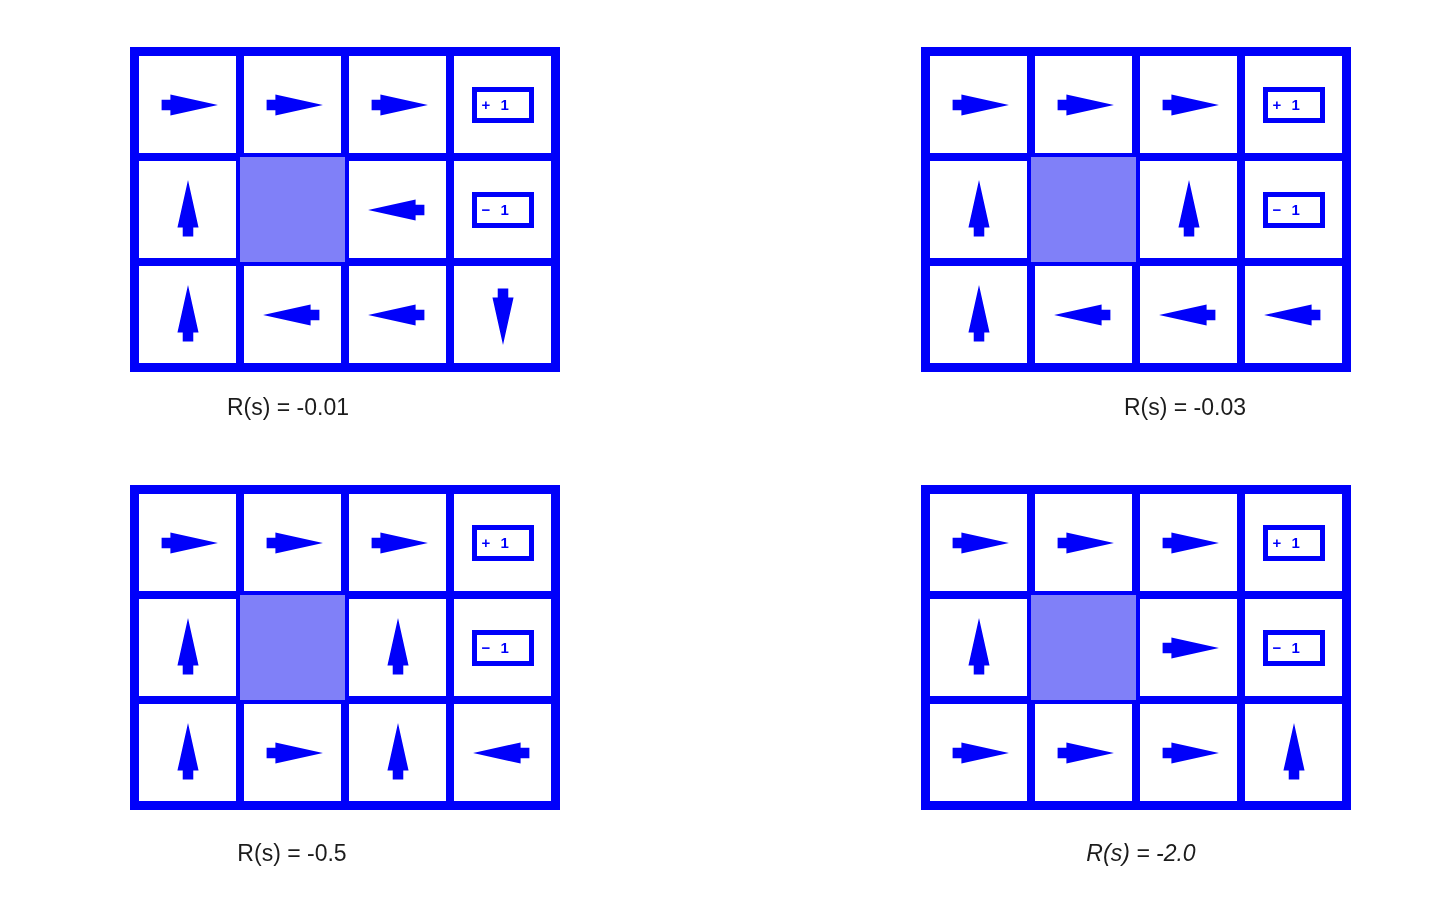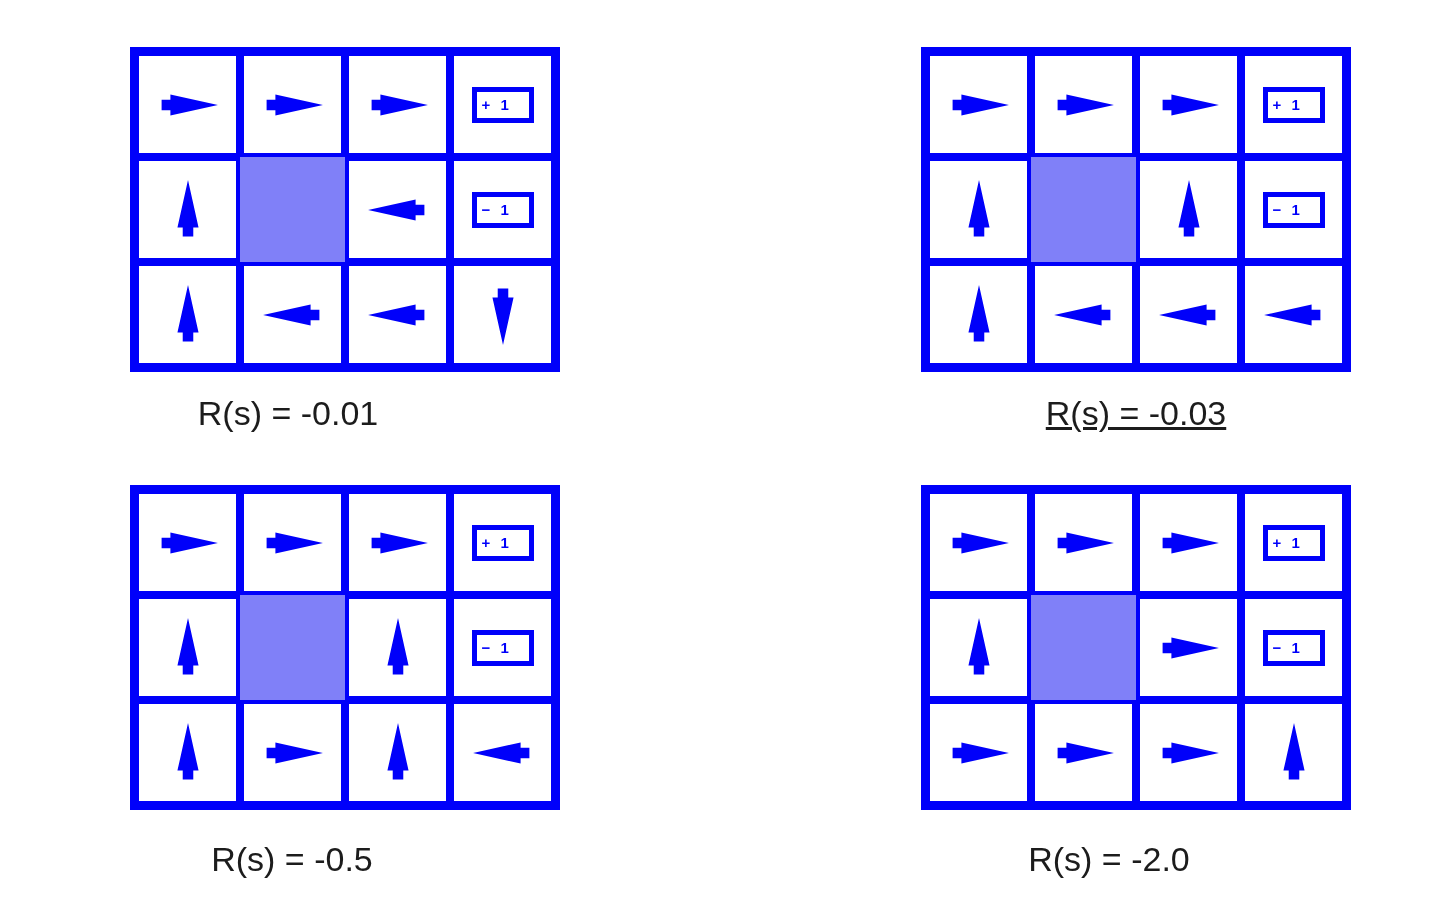--- a/index.html
+++ b/index.html
@@ -60,28 +60,28 @@
     line-height:1;
     letter-spacing:3px;
     display:flex;
     align-items:center;
     padding-left:5px;
     white-space:nowrap;
   }
   .reward-label{
     position:absolute;
     transform:translateX(-50%);
-    font-size:34px;
+    font-size:23px;
     color:#1c1c1c;
     white-space:nowrap;
   }
   .label-1{left:288px;top:394px;}
-  .label-2{left:1136px;top:394px;text-decoration:underline;}
+  .label-2{left:1185px;top:394px;}
   .label-3{left:292px;top:840px;}
-  .label-4{left:1109px;top:840px;}
+  .label-4{left:1141px;top:840px;font-style:italic;}
 </style>
 </head>
 <body>
 
 <div class="policy-grid grid-1">
     <div class="cell">
       <svg viewBox="0 0 100 100" class="arrow-svg ">
         <polygon points="84,50 30,38 30,44 20,44 20,56 30,56 30,62"></polygon>
       </svg>
     </div>

